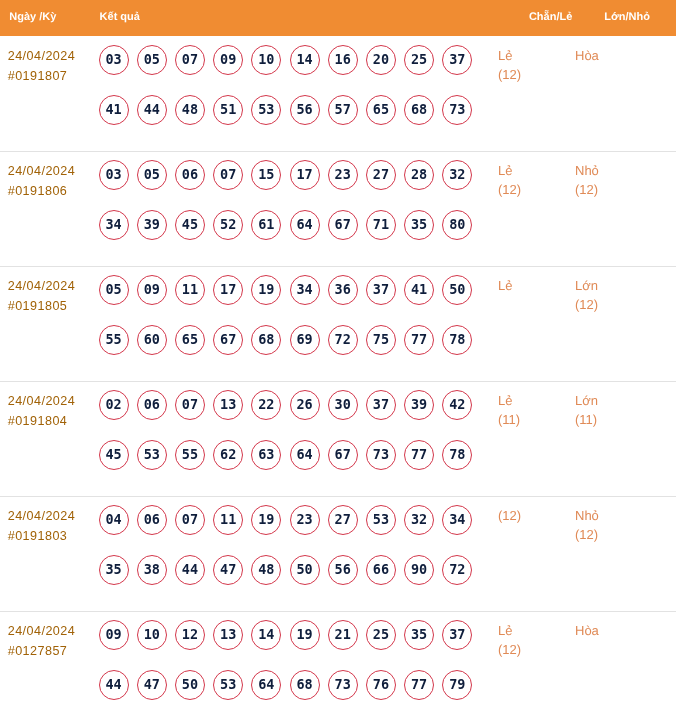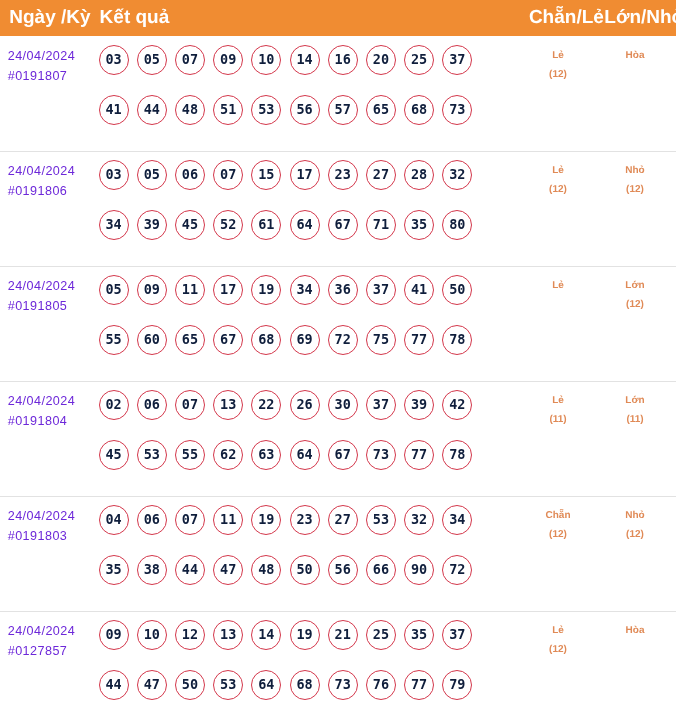--- a/index.html
+++ b/index.html
@@ -13,40 +13,40 @@
 
   
   .results-table { width:676px; position:relative; filter: blur(0px); }
 
   .thead {
     background:#f08c32;
     height:36px;
     position:relative;
     color:#ffffff;
     font-weight:bold;
-    font-size:19px;
+    font-size:11px;
   }
   .thead > div { position:absolute; top:9.6px; line-height:15px; white-space:nowrap; text-rendering:geometricPrecision; }
   .c-date { left:9.3px; }
   .c-res  { left:99.6px; }
   .c-oe   { left:528.9px; }
   .c-bs   { left:604.3px;text-align:right; }
 
   .tbody { padding-top:1px; }
 
   .row {
     position:relative;
     height:115px;
     border-bottom:1px solid #e2e2e2;
   }
 
   .date-cell {
     position:absolute;
     left:7.7px; top:10px;
-    color:#6d28d9;
+    color:#a16207;
     font-size:12.6px;
     letter-spacing:0.45px;
     line-height:19.5px;
     white-space:nowrap;
   }
 
   .result-cell { position:absolute; left:98.6px; top:7.8px; }
   .ball-row { display:flex; margin-bottom:20px; }
   .ball-row:last-child { margin-bottom:0; }
   .ball {
@@ -63,26 +63,24 @@
     color:#0f1e3c;
     font-family:"DejaVu Sans Mono", monospace;
     font-weight:bold;
     font-size:13.5px;
     line-height:1;
   }
 
   .stat-cell {
     position:absolute; top:8.5px;
     width:120px; margin-left:-60px;
-    text-align:center;
     color:#e08a56;
-    font-size:10px; line-height:19.5px;
+    font-size:13px; line-height:19.5px;
     white-space:nowrap;
     text-rendering:geometricPrecision;
-    font-weight:bold;
   }
   .oddeven-cell  { left:558px; }
   .bigsmall-cell { left:635px; }
 </style>
 </head>
 <body>
 
 <div class="results-table">
 
   <div class="thead">
@@ -777,21 +775,20 @@
             </div>
             <div class="ball">
               <svg width="30" height="30" viewBox="0 0 30 30">
                 <circle cx="15" cy="15" r="14.5" fill="none" stroke="#d3374b" stroke-width="1"></circle>
               </svg>
               <span class="num">72</span>
             </div>
           </div>
         </div>
         <div class="stat-cell oddeven-cell">
-          <div>Chẵn</div>
           <div>(12)</div>
         </div>
         <div class="stat-cell bigsmall-cell">
           <div>Nhỏ</div>
           <div>(12)</div>
         </div>
       </div>
       <div class="row">
         <div class="date-cell">
           <div>24/04/2024</div>

